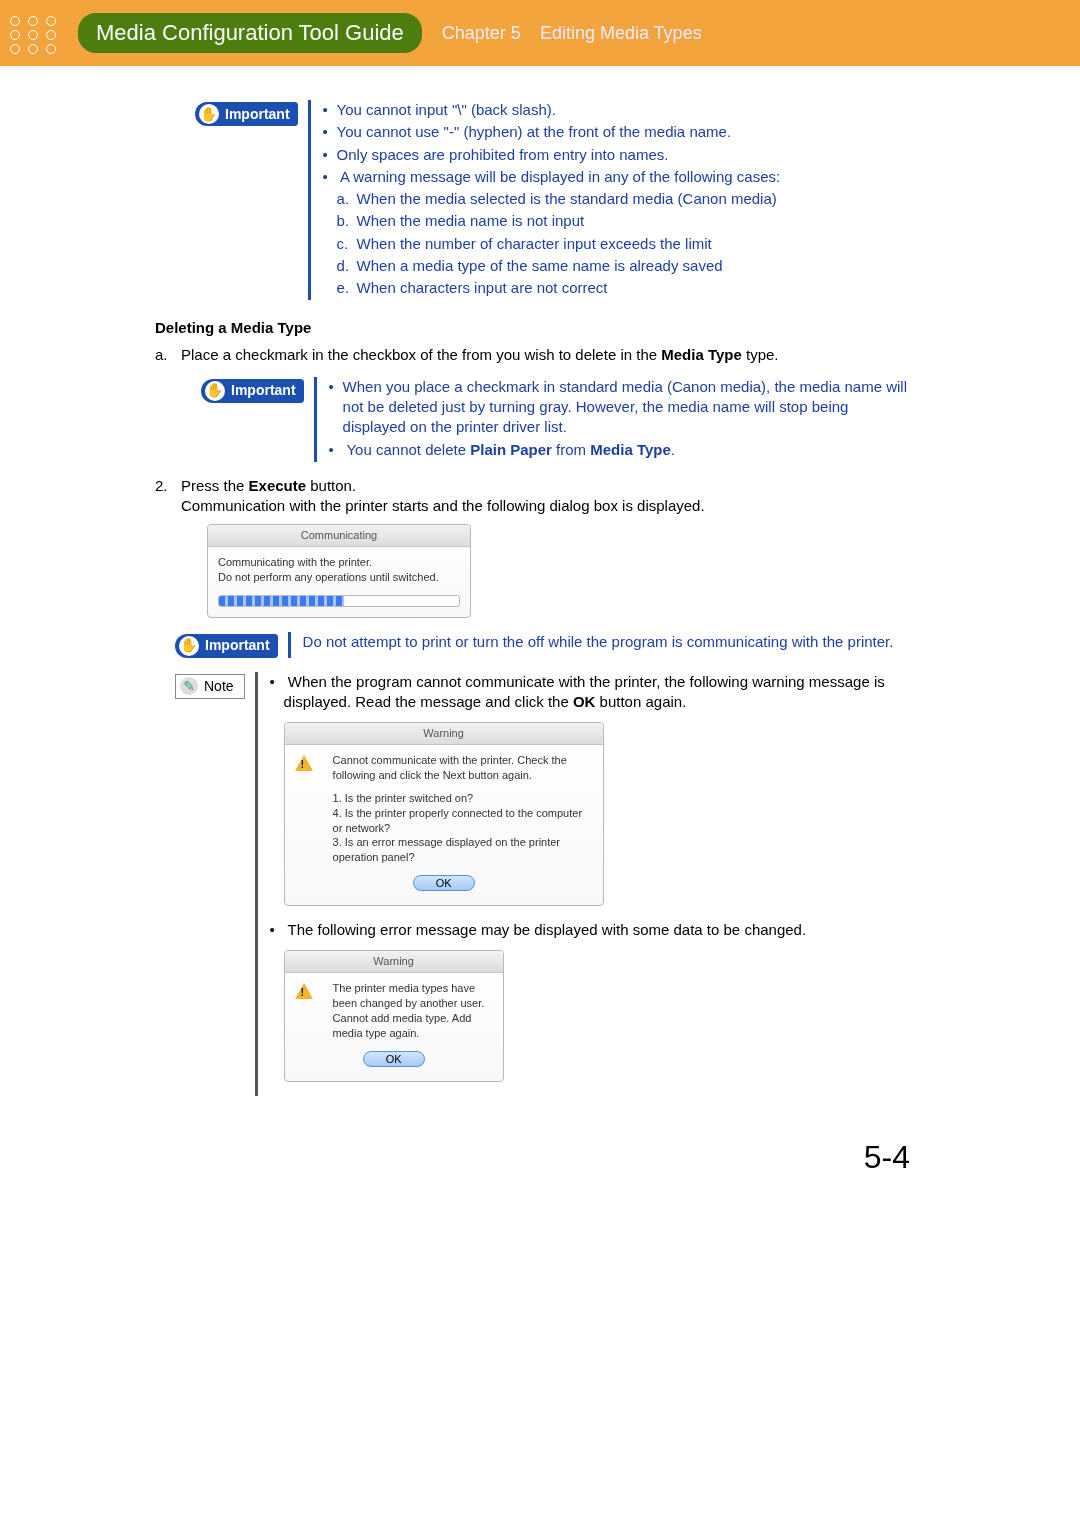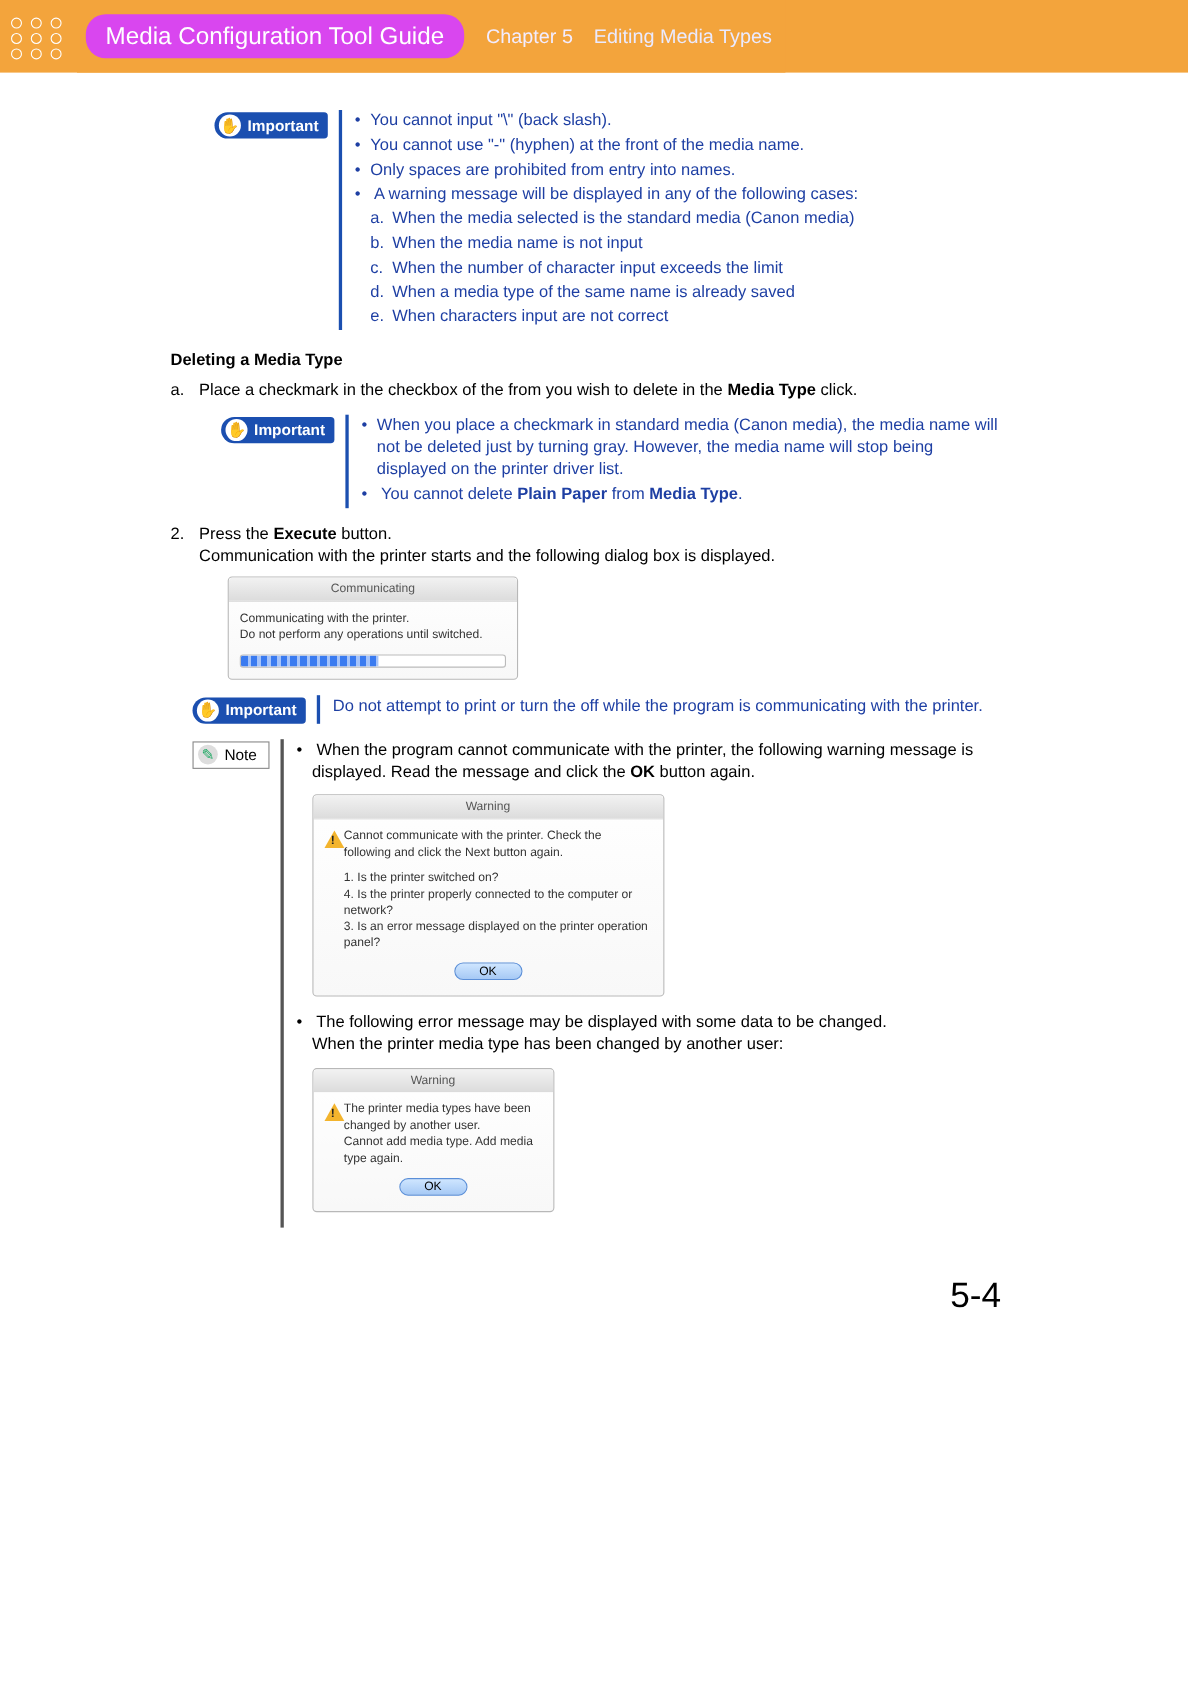--- a/index.html
+++ b/index.html
@@ -40,21 +40,21 @@
     height: 66px;
     display:flex;
     align-items:center;
   }
   .hdr-title-inner {
     display: inline-flex;
     align-items: center;
     gap: 20px;
   }
   .badge {
-    background: #d946ef;
+    background: #4d7c0f;
     border-radius: 18px;
     padding: 5px 18px;
     color:#fff;
     font-size: 22px;
   }
   .chapter { color: #e4e0ff; font-size: 18px; }
   .chapter .chnum { color:#f2ecff; }
   .chapter .chname { color:#eaeaff; padding-left: 14px; }
   .page {
     padding: 30px 170px 40px 155px;
@@ -143,21 +143,21 @@
   .progress .fill {
     height:100%; width:52%;
     background: repeating-linear-gradient(90deg,#3a7bf0 0,#3a7bf0 6px,#a6c4fa 6px,#a6c4fa 9px);
   }
   .okbtn {
     display:block; margin: 10px auto 4px auto;
     background: linear-gradient(#cfe6ff,#a6c9f5);
     border:1px solid #5b8fd8; border-radius:10px;
     padding: 1px 22px; font-size:11px; color:#000;
   }
-  .warn-row { display:flex; gap:0; align-items:flex-start; }
+  .warn-row { display:flex; gap:20px; align-items:flex-start; }
   .warn-tri {
     width:0;height:0;border-left:9px solid transparent;border-right:9px solid transparent;
     border-bottom:16px solid #f3b42d; margin-top:2px; position:relative;
   }
   .warn-tri::after{content:"!";position:absolute;left:-3px;top:2px;font-size:11px;font-weight:bold;color:#222;}
   .pgnum { text-align: right; font-size: 32px; margin-top: 40px; padding-right: 0; }
   .note-body ul.bul > li { margin-bottom: 8px; }
 </style>
 </head>
 <body>
@@ -218,21 +218,21 @@
         </li>
       </ul>
     </div>
   </div>
 
   <div class="sect-head">Deleting a Media Type</div>
 
   <ol class="steps">
     <li>
       <span class="num">a.</span>
-      <span>Place a checkmark in the checkbox of the from you wish to delete in the </span><b>Media Type</b><span> click.</span>
+      <span>Place a checkmark in the checkbox of the from you wish to delete in the </span><b>Media Type</b><span> type.</span>
 
       
       <div class="callout" style="margin-left:20px; margin-top:12px;">
         <span class="tag">
           <span class="important-tag">
             <span class="circ">✋</span>
             <span>Important</span>
           </span>
         </span>
         <span class="bar"></span>
@@ -302,21 +302,20 @@
                   <div>3. Is an error message displayed on the printer operation panel?</div>
                 </div>
               </div>
               <button class="okbtn">OK</button>
             </div>
           </div>
         </li>
 
         <li>
           <span>The following error message may be displayed with some data to be changed.</span><br>
-          <span>When the printer media type has been changed by another user:</span>
 
           <div class="dialog" style="width:220px; margin-left:0; margin-top:10px;">
             <div class="titlebar">Warning</div>
             <div class="dbody">
               <div class="warn-row">
                 <div class="warn-tri"></div>
                 <div style="flex:1; white-space:pre-line;">The printer media types have been changed by another user.
 Cannot add media type. Add media type again.</div>
               </div>
               <button class="okbtn">OK</button>

